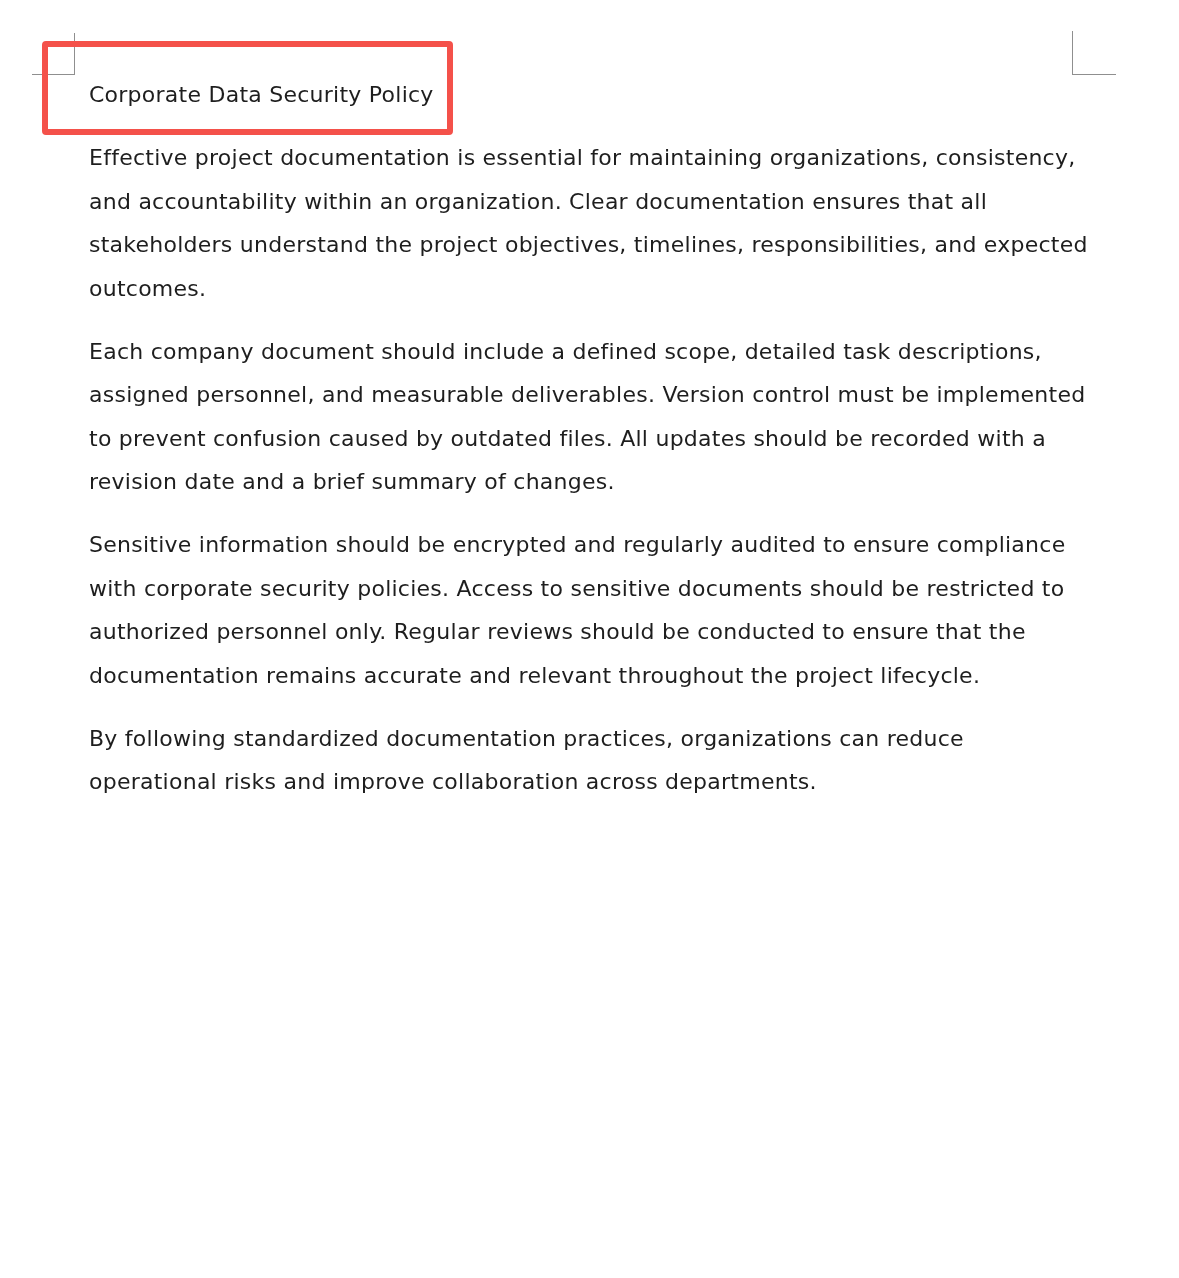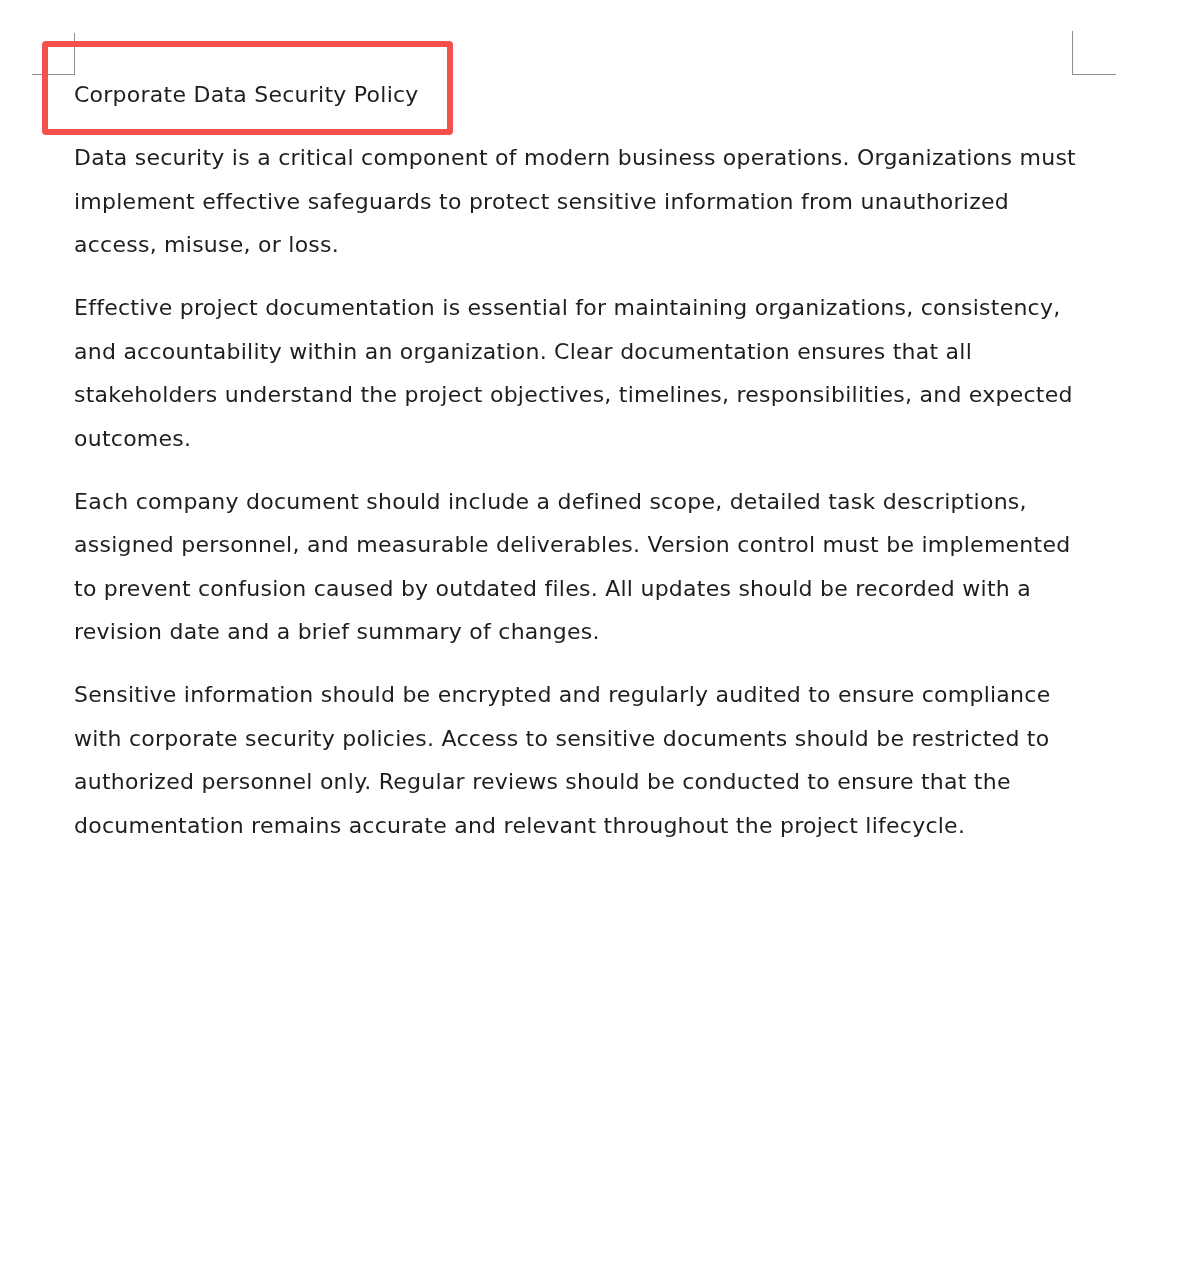--- a/index.html
+++ b/index.html
@@ -36,21 +36,21 @@
     position: absolute;
     left: 42px; top: 41px;
     width: 411px; height: 94px;
     border: 6px solid #f4514a;
     border-radius: 4px;
     box-sizing: border-box;
     pointer-events: none;
   }
   .content {
     position: absolute;
-    left: 74px; top: 73px;
+    left: 89px; top: 73px;
     width: 1002px;
     color: #1e1e1e;
     font-size: 22px;
     line-height: 43.5px;
     letter-spacing: 0.25px;
   }
   .content h1 {
     font-size: 22px;
     font-weight: 400;
     margin: 0 0 19.5px 0;
@@ -66,22 +66,22 @@
 
 <div class="page">
 
   <div class="mark-tl" style="border-color: rgb(143, 143, 143);"></div>
 
   <div class="mark-tr" style="border-color: rgb(143, 143, 143);"></div>
 
   <div class="content" style="color: rgb(30, 30, 30);">
     <h1>Corporate Data Security Policy</h1>
     <div>
-        <p>Data security is a critical component of modern business operations. Organizations must implement effective safeguards to protect sensitive information from unauthorized access, misuse, or loss.</p>
         <p>Effective project documentation is essential for maintaining organizations, consistency, and accountability within an organization. Clear documentation ensures that all stakeholders understand the project objectives, timelines, responsibilities, and expected outcomes.</p>
         <p>Each company document should include a defined scope, detailed task descriptions, assigned personnel, and measurable deliverables. Version control must be implemented to prevent confusion caused by outdated files. All updates should be recorded with a revision date and a brief summary of changes.</p>
         <p>Sensitive information should be encrypted and regularly audited to ensure compliance with corporate security policies. Access to sensitive documents should be restricted to authorized personnel only. Regular reviews should be conducted to ensure that the documentation remains accurate and relevant throughout the project lifecycle.</p>
+        <p>By following standardized documentation practices, organizations can reduce operational risks and improve collaboration across departments.</p>
       </div>
   </div>
 
   <div class="annotation-box" style="border-color: rgb(244, 81, 74);"></div>
 
 </div>
 
 </body></html>

